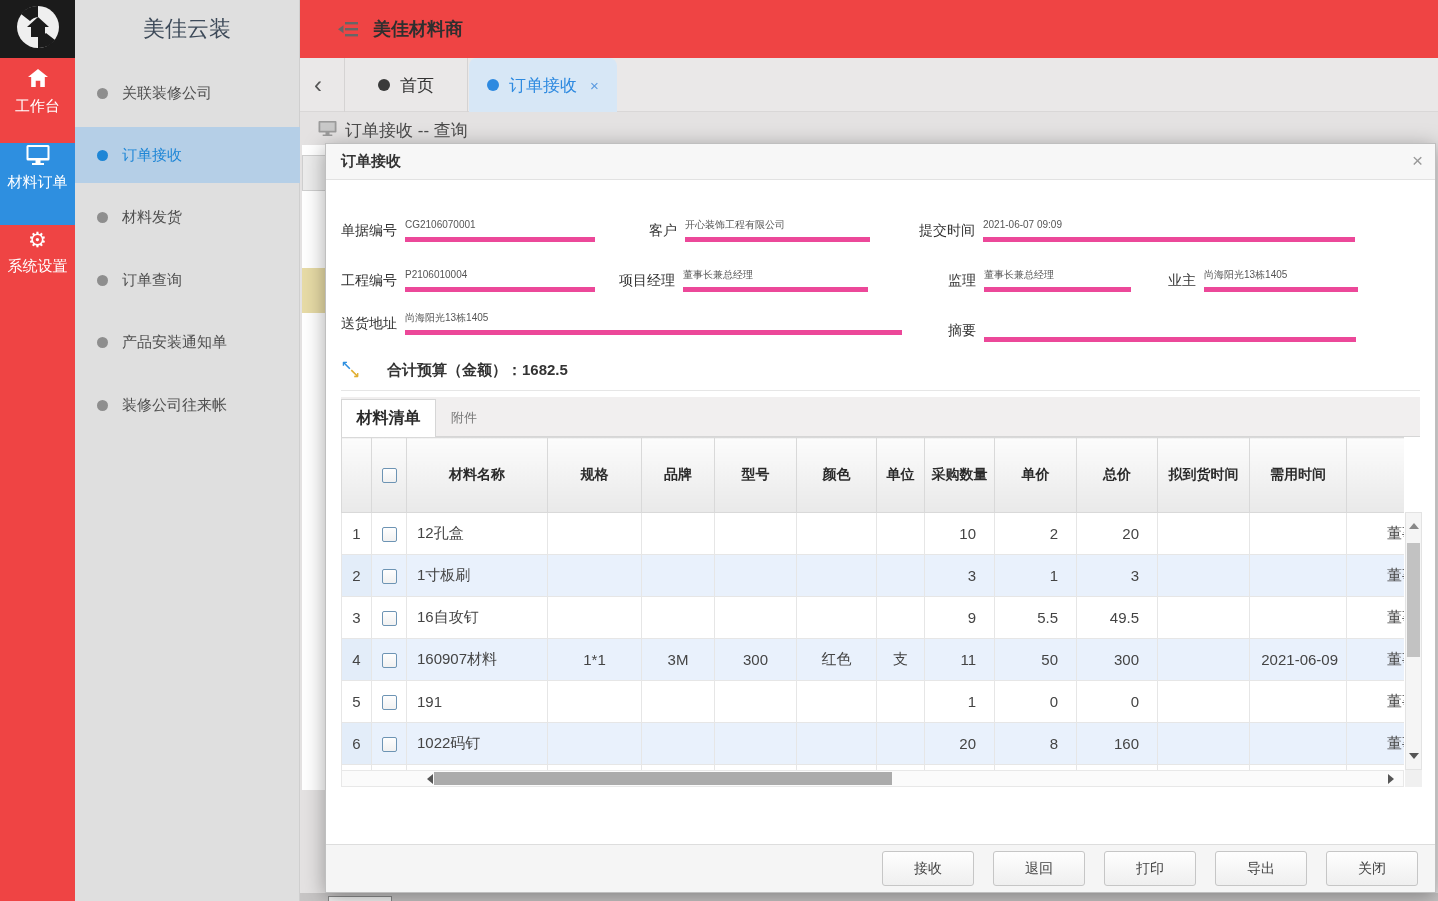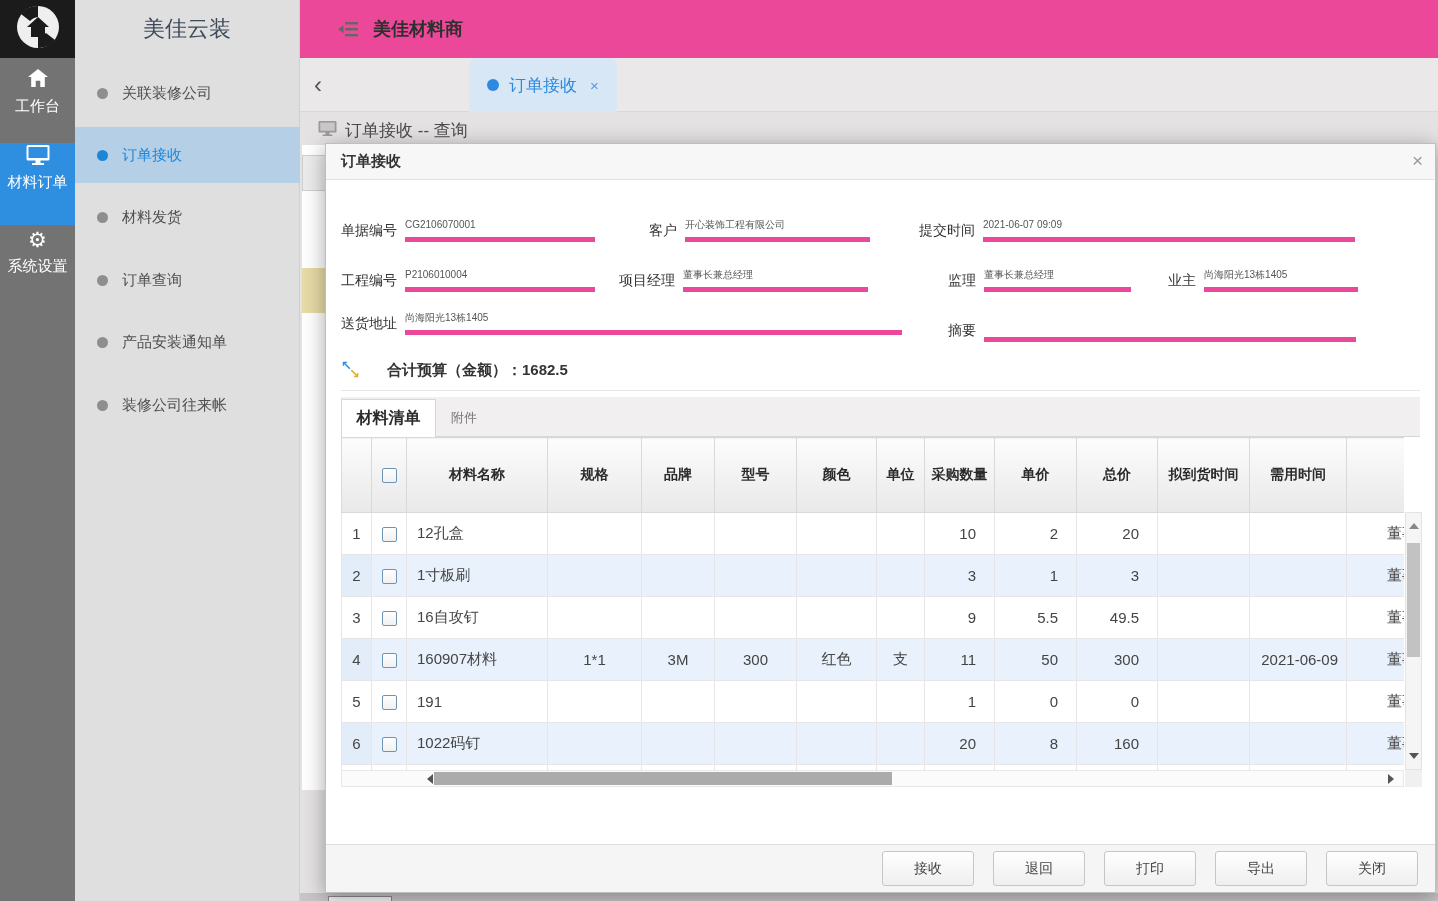--- a/index.html
+++ b/index.html
@@ -2,39 +2,39 @@
 <html><head>
 <meta charset="utf-8">
 <style>
   html,body{margin:0;padding:0}
   body{
     width:1438px;height:901px;position:relative;overflow:hidden;
     font-family:"Liberation Sans","DejaVu Sans",sans-serif;
     background:#e4e2e2;
   }
   
-  .rail{position:absolute;left:0;top:0;width:75px;height:901px;background:#737373;z-index:5}
+  .rail{position:absolute;left:0;top:0;width:75px;height:901px;background:#ef4444;z-index:5}
   .logo-box{height:58px;background:#1b1b1b;display:flex;align-items:center;justify-content:center}
   .rail-item{position:absolute;left:0;width:75px;text-align:center;color:#fff;cursor:pointer}
   .rail-item .ric{height:24px;line-height:24px}
   .rail-item .rlb{font-size:15px;margin-top:5px}
   #rail-0{top:68px}
   #rail-1{top:143px;height:82px;background:#2e8fe0;padding-top:1px;box-sizing:border-box}
   #rail-2{top:228px}
   .gear-glyph{font-size:21px;line-height:22px}
   
   .sidebar{position:absolute;left:75px;top:0;width:225px;height:901px;background:#dfdfdf;border-right:1px solid #cfcfcf;box-sizing:border-box;z-index:5}
   .brand{height:58px;line-height:58px;text-align:center;font-size:22px;color:#3d4a59}
   .side-item{position:absolute;left:0;width:225px;height:56px;display:flex;align-items:center;padding-left:22px;box-sizing:border-box;font-size:15px;color:#4f4f4f;cursor:pointer}
   .side-item .dot{width:11px;height:11px;border-radius:50%;background:#8e8e8e;margin-right:14px;flex:none}
   .side-item.active{background:#b5cfe7;color:#1e86d6}
   .side-item.active .dot{background:#1e86d6}
   #side-0{top:65px}#side-1{top:127px}#side-2{top:189px}#side-3{top:252px}#side-4{top:314px}#side-5{top:377px}
   
-  .topbar{position:absolute;left:300px;top:0;width:1138px;height:58px;background:#ec4899;display:flex;align-items:center;z-index:4}
+  .topbar{position:absolute;left:300px;top:0;width:1138px;height:58px;background:#ef4444;display:flex;align-items:center;z-index:4}
   .fold-icon{margin-left:38px;cursor:pointer;display:flex;align-items:center}
   .topbar-title{margin-left:14px;font-size:18px;font-weight:bold;color:#2f2f2f}
   
   .tabbar{position:absolute;left:300px;top:58px;width:1138px;height:54px;background:#eae8e8;border-bottom:1px solid #d9d7d7;box-sizing:border-box;z-index:4}
   .back-arrow{position:absolute;left:14px;top:0;height:54px;display:flex;align-items:center;font-size:24px;color:#555;cursor:pointer}
   .tab{position:absolute;top:0;height:54px;display:flex;align-items:center;justify-content:center;font-size:17px;color:#333;cursor:pointer}
   .tab .tdot{width:12px;height:12px;border-radius:50%;background:#3a3a3a;margin-right:10px}
   #tab-0{left:44px;width:122px;border-left:1px solid #d5d3d3;border-right:1px solid #d5d3d3}
   #tab-1{left:169px;width:148px;background:#d7e7f6;border-radius:8px 8px 0 0;color:#2e8ae0}
   #tab-1 .tdot{background:#2e8ae0}
@@ -176,20 +176,24 @@
       <rect x="7" y="7" width="13" height="2.4" fill="#666"></rect>
       <rect x="7" y="13" width="13" height="2.4" fill="#666"></rect>
       <polygon points="0,8.2 5.5,4.2 5.5,12.2" fill="#666"></polygon>
     </svg>
   </span>
   <span class="topbar-title">美佳材料商</span>
 </div>
 
 <div class="tabbar">
   <span class="back-arrow">‹</span>
+  <div class="tab" id="tab-0">
+    <span class="tdot"></span>
+    <span>首页</span>
+  </div>
   <div class="tab" id="tab-1">
     <span class="tdot"></span>
     <span>订单接收</span>
     <span class="tab-close">×</span>
   </div>
 </div>
 
 <div class="page-title">
   <span>
     <svg width="19" height="17" viewBox="0 0 19 17">

